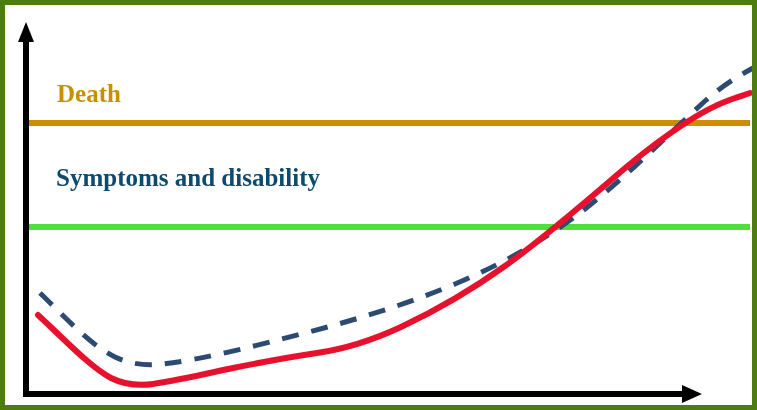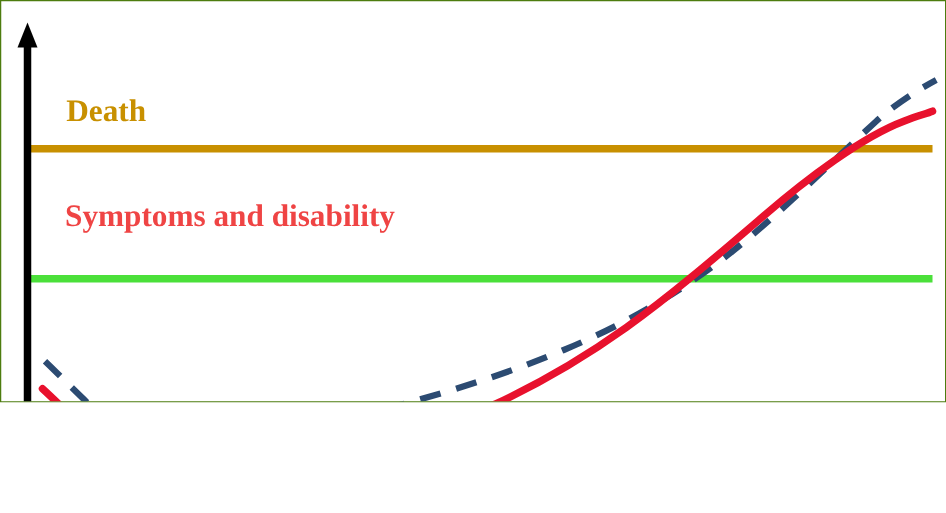--- a/index.html
+++ b/index.html
@@ -7,24 +7,24 @@
     margin: 0;
     padding: 0;
     background: #ffffff;
   }
   body {
     font-family: "Liberation Serif", "DejaVu Serif", serif;
   }
   #figure {
     position: relative;
     width: 757px;
-    height: 322px;
+    height: 410px;
     background: #ffffff;
     box-sizing: border-box;
-    border: 1px solid #4d7c0f;
+    border: 5px solid #4d7c0f;
     overflow: hidden;
   }
   #plot-svg {
     position: absolute;
     left: 0;
     top: 0;
     width: 757px;
     height: 410px;
     display: block;
   }
@@ -40,21 +40,21 @@
   #label-death {
     left: 52px;
     top: 76px;
     font-size: 25px;
     color: #c89000;
   }
   #label-symptoms {
     left: 51px;
     top: 160px;
     font-size: 25px;
-    color: #ef4444;
+    color: #0c4a6e;
   }
   #label-reserve {
     left: 174px;
     top: 246px;
     font-size: 25px;
     color: #000000;
     text-decoration: underline;
     text-decoration-thickness: 2px;
     text-underline-offset: 3px;
   }

